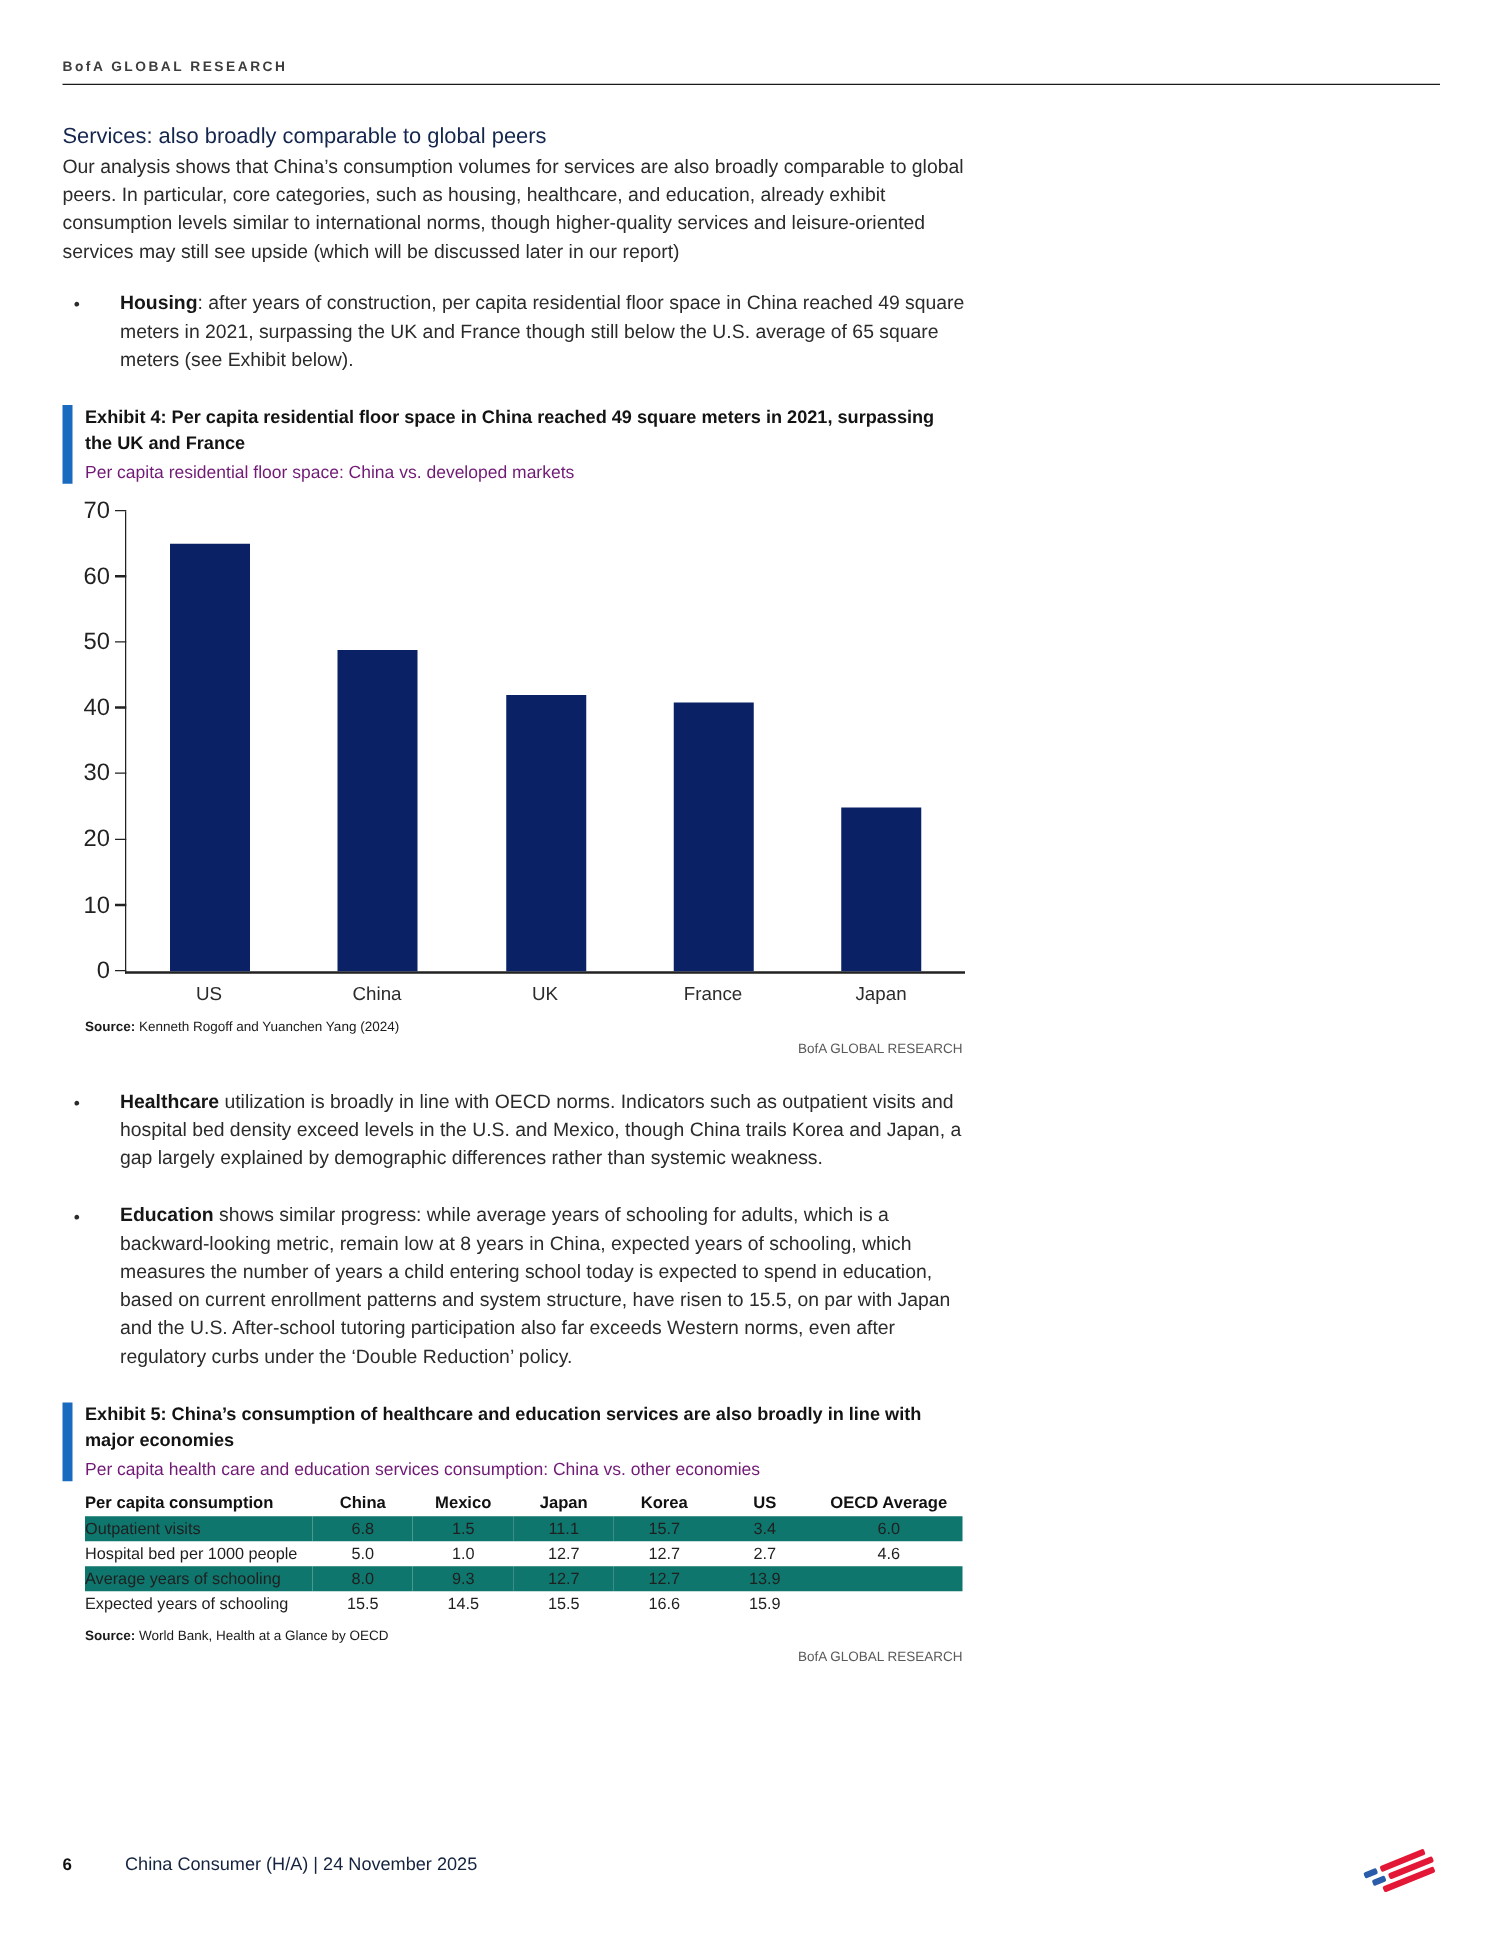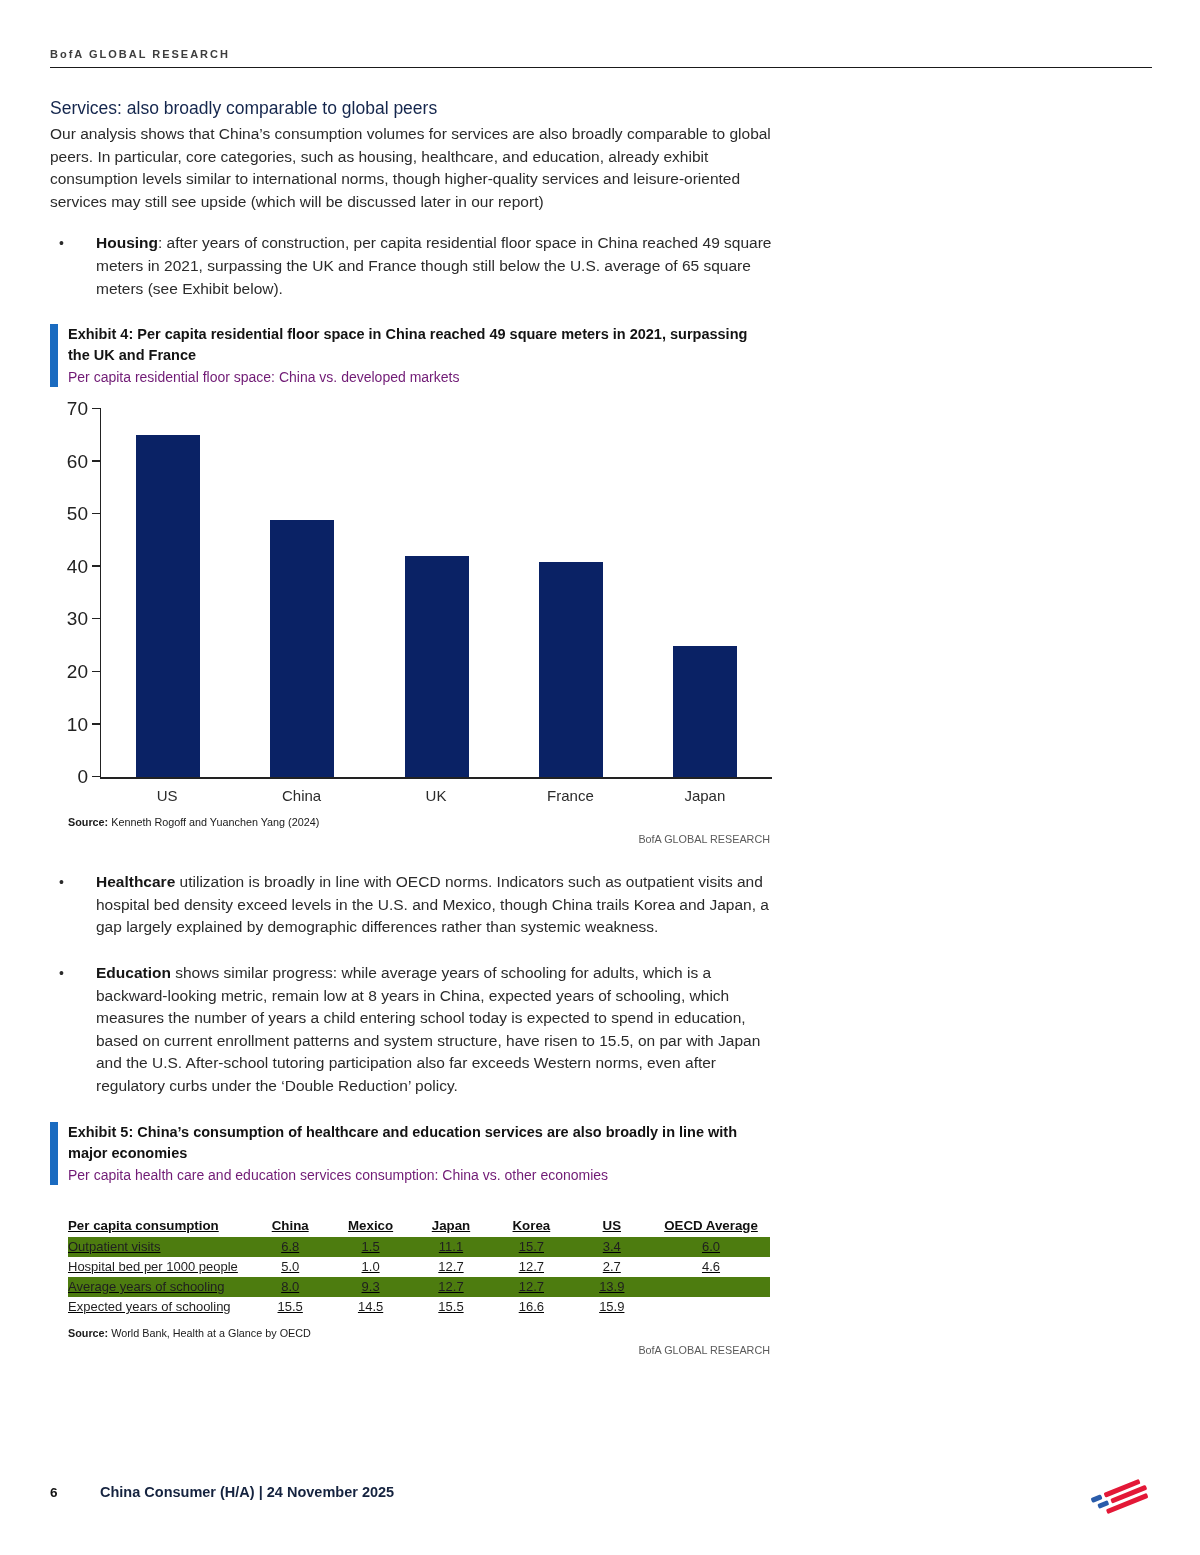--- a/index.html
+++ b/index.html
@@ -47,32 +47,32 @@
   .x-labels {display:flex; margin-left:50px;}
   .x-label {flex:1; text-align:center; font-size:15px; color:#2b2b2b; padding-top:8px;}
 
   .source {font-size:10.8px; color:#1a1a1a; margin-left:18px;}
   .source b {font-weight:700;}
   .src-ex4 {margin-top:12px;}
   .src-ex5 {margin-top:10px;}
   .attr {font-size:10.8px; color:#5a5a5a; text-align:right; width:720px; margin-top:5px;}
 
   
-  .table-wrap {margin-left:18px; margin-top:30px;text-decoration:underline;}
+  .table-wrap {margin-left:18px; margin-top:6px;}
   table {border-collapse:collapse; table-layout:fixed; width:702px; color:#1f1f1f;}
   th {font-size:13.3px; font-weight:700; text-align:center; padding:3px 0 4px 0; color:#111;}
   th.first, td.first {text-align:left; width:182px;}
   th.last {width:118px;}
   td {font-size:13px; text-align:center; padding:2.5px 0;}
-  tr.shaded {background:#4d7c0f;}
+  tr.shaded {background:#0f766e;}
 
   
   .footer {position:absolute; left:50px; top:1484px; display:flex; align-items:baseline;}
   .page-num {font-weight:700; font-size:13.5px; color:#111; width:50px;}
-  .doc-title {font-size:14.5px; color:#15233f;font-weight:bold;}
+  .doc-title {font-size:14.5px; color:#15233f;}
   .logo {position:absolute; top:1474px; right:44px; width:70px; height:50px;}
 </style>
 </head>
 <body>
 
 <div class="page">
 
   <div class="header">
     <div class="brand">BofA GLOBAL RESEARCH</div>
     <div class="rule"></div>

